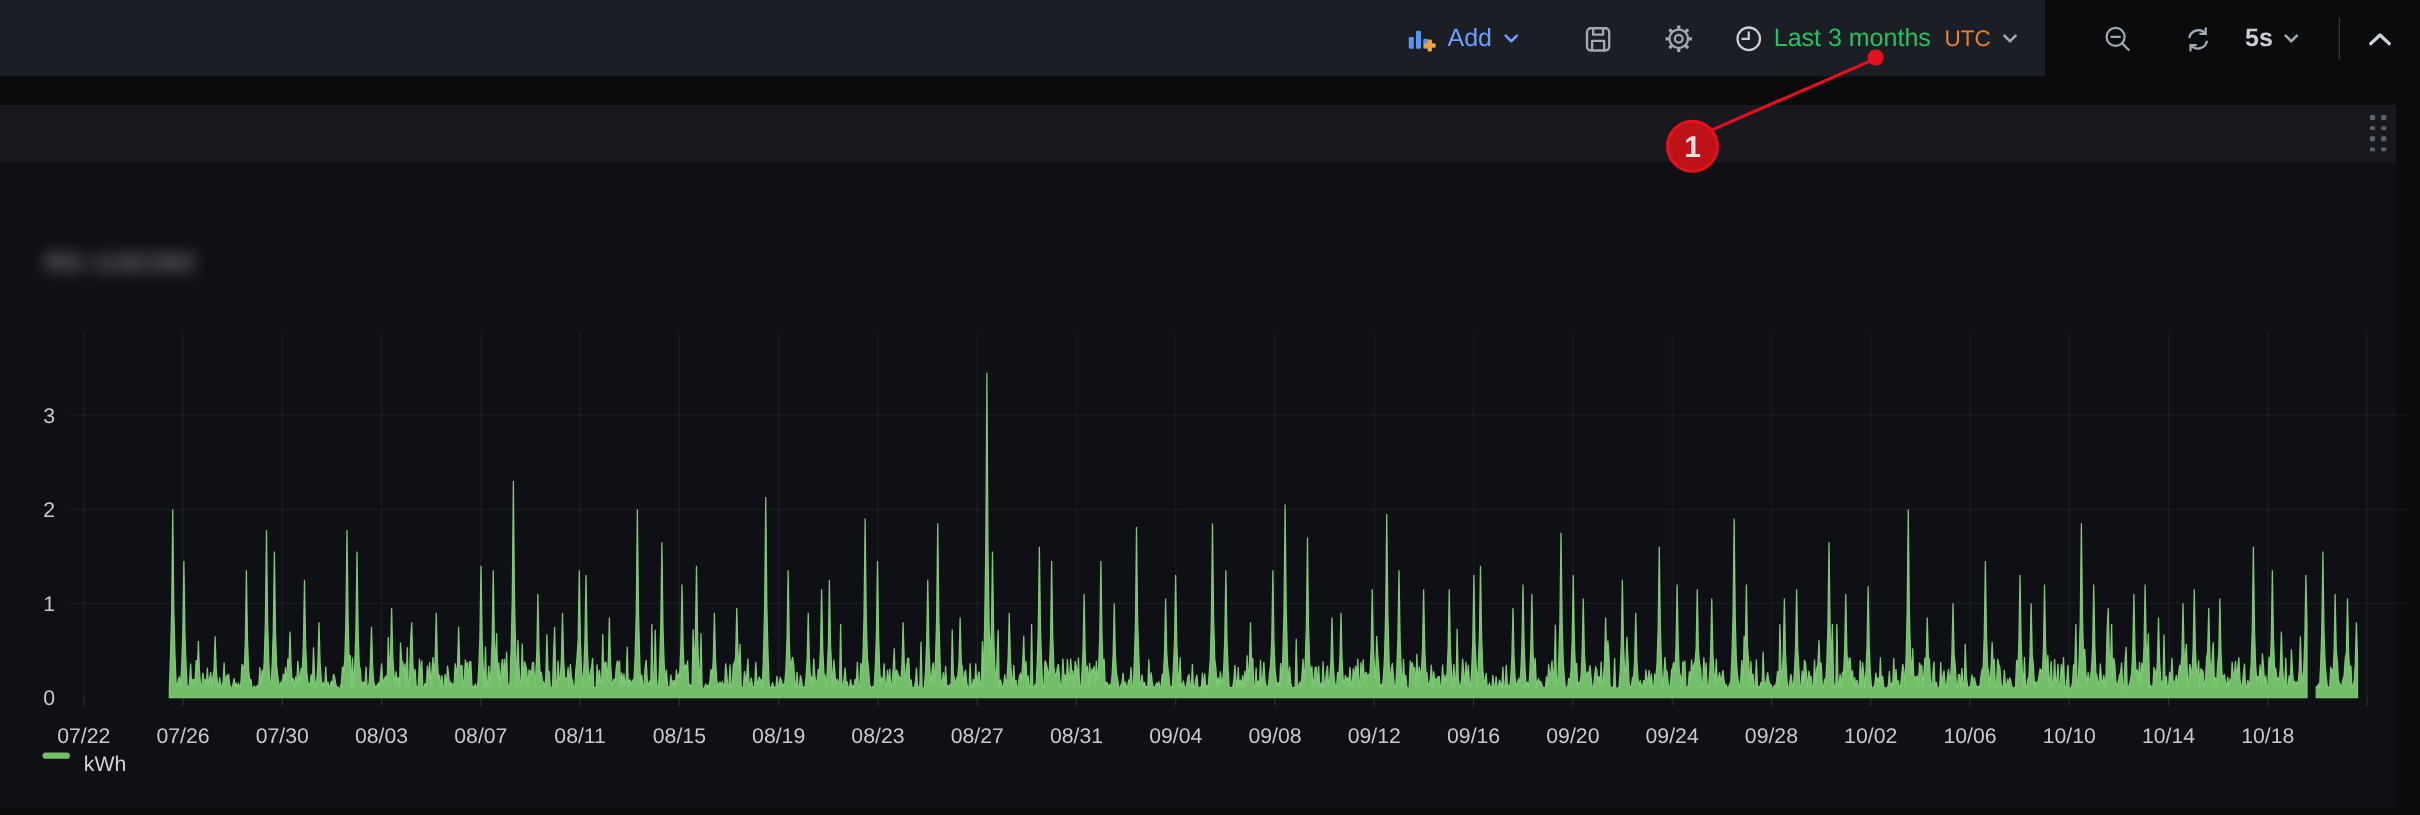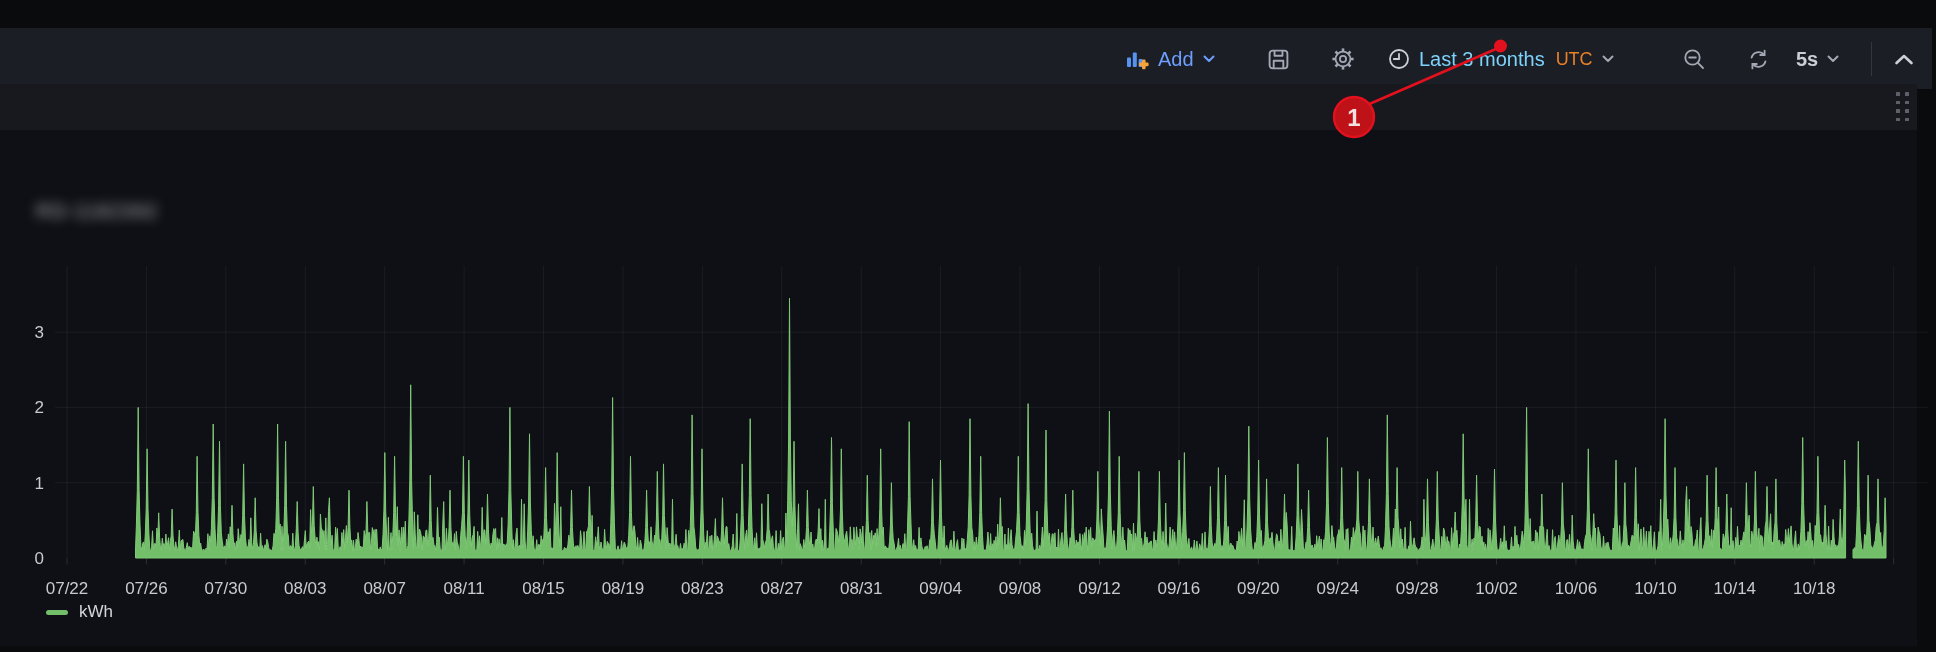--- a/index.html
+++ b/index.html
@@ -1,44 +1,44 @@
 <!DOCTYPE html>
 <html><head>
 <meta charset="utf-8">
 <style>
   * { margin:0; padding:0; box-sizing:border-box; }
   html,body { background:#0a0b0d; }
   body { font-family:"Liberation Sans", sans-serif; }
   .page { position:relative; width:1936px; height:652px; overflow:hidden; background:#0a0b0d; }
 
   
-  .toolbar { position:absolute; left:0; top:0; width:1932px; height:62px; background:#1b1e24; border-bottom:1px solid #07080a;margin-top:28px; }
+  .toolbar { position:absolute; left:0; top:0; width:1636px; height:62px; background:#1b1e24; border-bottom:1px solid #07080a; }
   .tb-item { position:absolute; top:0; height:62px; display:flex; align-items:center; gap:9px; color:#ccced4; font-size:20px; cursor:pointer; }
   .tb-icon { display:flex; align-items:center; }
   .add-btn { left:1126px; color:#6E9FFF; font-weight:500; }
   .save-btn { left:1267px; }
   .gear-btn { left:1331px; }
   .time-btn { left:1388px; }
-  .time-label { color:#7dd3fc; }
+  .time-label { color:#22c55e; }
   .tz-label { color:#e8802a; font-size:18px; margin-left:2px; }
   .zoomout-btn { left:1683px; }
   .refresh-btn { left:1747px; }
   .interval-btn { left:1796px;font-weight:bold; }
   .tb-divider { position:absolute; left:1871px; top:14px; width:1px; height:34px; background:#32363e; }
   .collapse-btn { left:1894px; }
 
   
   .row-band { position:absolute; left:0; top:84px; width:1917px; height:46px; background:#17191f; }
   .drag-handle { position:absolute; left:1896px; top:92px; display:grid; grid-template-columns:3.5px 3.5px; grid-template-rows:repeat(4,3.5px); gap:5px 5.5px; cursor:grab; }
   .drag-handle i { background:#5c616b; border-radius:0.5px; }
   .panel { position:absolute; left:0; top:130px; width:1917px; height:516px; background:#0f1015; }
   .panel-title { position:absolute; left:36px; top:200px; font-size:20px; font-weight:500; color:#a9adb5; filter:blur(6px); letter-spacing:1px; cursor:pointer; }
 
   .chart-svg { position:absolute; left:0; top:0; width:1936px; height:652px; z-index:2; }
-  .legend { position:absolute; left:46px; top:602px; display:flex; align-items:center; gap:11px; z-index:3; cursor:pointer; }
+  .legend { position:absolute; left:34px; top:602px; display:flex; gap:11px; z-index:3; cursor:pointer; }
   .legend-swatch { width:22px; height:5px; border-radius:3px; }
   .legend-label { font-size:17px; color:#d3d5d9; }
 
   .annot-svg { position:absolute; left:0; top:0; width:1936px; height:652px; z-index:10; pointer-events:none; }
 </style>
 </head>
 <body>
 
 <div class="page">
 

